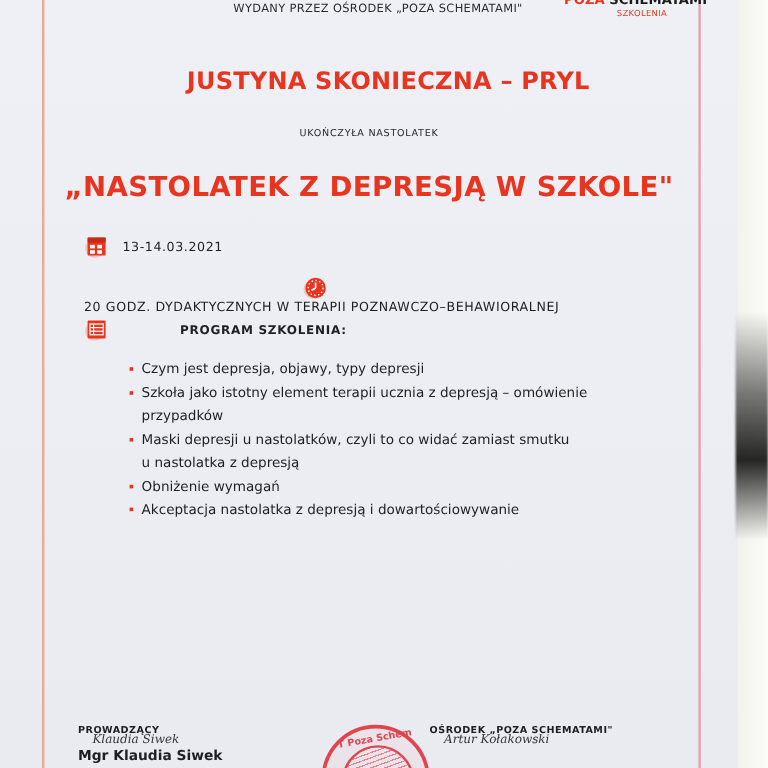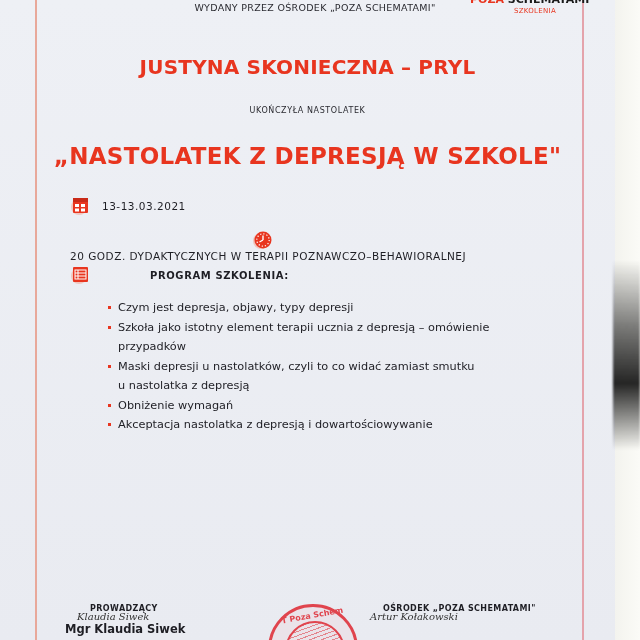--- a/index.html
+++ b/index.html
@@ -31,21 +31,21 @@
   }
   .issuer span { margin-left:-10px; }
   .logo { position:absolute; left:470px; top:-6px; text-align:right; width:86px; }
   .logo .l1 { font-size:11px; font-weight:bold; line-height:12px; white-space:nowrap; }
   .logo .l1 .red { color:#e8351f; }
   .logo .l1 .dark { color:#1a1a1a; }
   .logo .l2 { font-size:7px; color:#e8351f; letter-spacing:0.3px; margin-top:1px; }
 
   .name {
     position:absolute; left:0; width:615px; top:55px; text-align:center;
-    font-size:20px; font-weight:bold; color:#e8351f; letter-spacing:0.2px;
+    font-size:20px; font-weight:bold; color:#e8351f; letter-spacing:0.2px;padding-left:16px;
   }
   .completed {
     position:absolute; left:0; width:615px; top:106px; text-align:center;
     font-size:8px; letter-spacing:0.6px; color:#2a2a30;
   }
   .course {
     position:absolute; left:0; width:615px; top:143px; text-align:center;
     font-size:23px; font-weight:bold; color:#e8351f; letter-spacing:0.3px;
   }
 
@@ -55,21 +55,21 @@
   .info-row .txt.bold { font-weight:bold; font-size:10px; letter-spacing:0.6px;padding-left:48px; }
 
   .program-list { position:absolute; left:118px; top:298px; width:440px; margin:0; padding:0; list-style:none; }
   .program-list li { position:relative; font-size:11.3px; line-height:19.5px; padding-left:0; color:#1e1e24; }
   .program-list li .bullet {
     position:absolute; left:-10px; top:8px; width:3px; height:3px; background:#e8351f;
   }
 
   .sig-left { position:absolute; left:65px; top:604px; }
   .sig-right { position:absolute; left:358px; top:604px; }
-  .sig-role { font-size:8px; font-weight:bold; letter-spacing:0.4px; color:#1e1e24;margin-left:25px; }
+  .sig-role { font-size:8px; font-weight:bold; letter-spacing:0.4px; color:#1e1e24; }
   .sig-scribble { font-family:"DejaVu Serif", serif; font-style:italic; font-size:10px; color:#333; margin:-2px 0 0 12px; height:12px; }
   .sig-name { font-size:11.5px; font-weight:bold; color:#1e1e24; margin-top:-1px; }
 
   .stamp {
     position:absolute; left:268px; top:604px; width:90px; height:90px; border-radius:50%;
     border:3px solid #e0444d; box-sizing:border-box; background:rgba(240,180,185,0.15);
   }
   .stamp .inner {
     position:absolute; left:14px; top:14px; width:56px; height:56px; border-radius:50%;
     border:2px solid #e0444d;
@@ -110,21 +110,21 @@
     <svg width="20" height="20" viewBox="0 0 20 20">
       <circle cx="9" cy="11" r="8" fill="#f2b3a6" opacity="0.7"></circle>
       <rect x="3" y="2" width="15" height="15" rx="1" fill="#e8351f"></rect>
       <rect x="3" y="2" width="15" height="4" fill="#c92a18"></rect>
       <rect x="5" y="8" width="4" height="3" fill="#fff"></rect>
       <rect x="11" y="8" width="4" height="3" fill="#fff"></rect>
       <rect x="5" y="12.5" width="4" height="3" fill="#fff"></rect>
       <rect x="11" y="12.5" width="4" height="3" fill="#fff"></rect>
     </svg>
   </span>
-  <span class="txt">13-13.03.2021</span>
+  <span class="txt">13-14.03.2021</span>
 </div>
 
 <div class="info-row" style="top:230px;flex-direction:column;">
   <span class="ic">
     <svg width="20" height="20" viewBox="0 0 20 20">
       <circle cx="9" cy="11" r="8" fill="#f2b3a6" opacity="0.7"></circle>
       <circle cx="11" cy="10" r="8.5" fill="#e8351f"></circle>
       <circle cx="11" cy="10" r="6.2" fill="none" stroke="#fff" stroke-width="1.2" stroke-dasharray="1.2 2"></circle>
       <path d="M11 10 L11 5.5 M11 10 L7.5 12" stroke="#fff" stroke-width="1.4" fill="none"></path>
     </svg>

